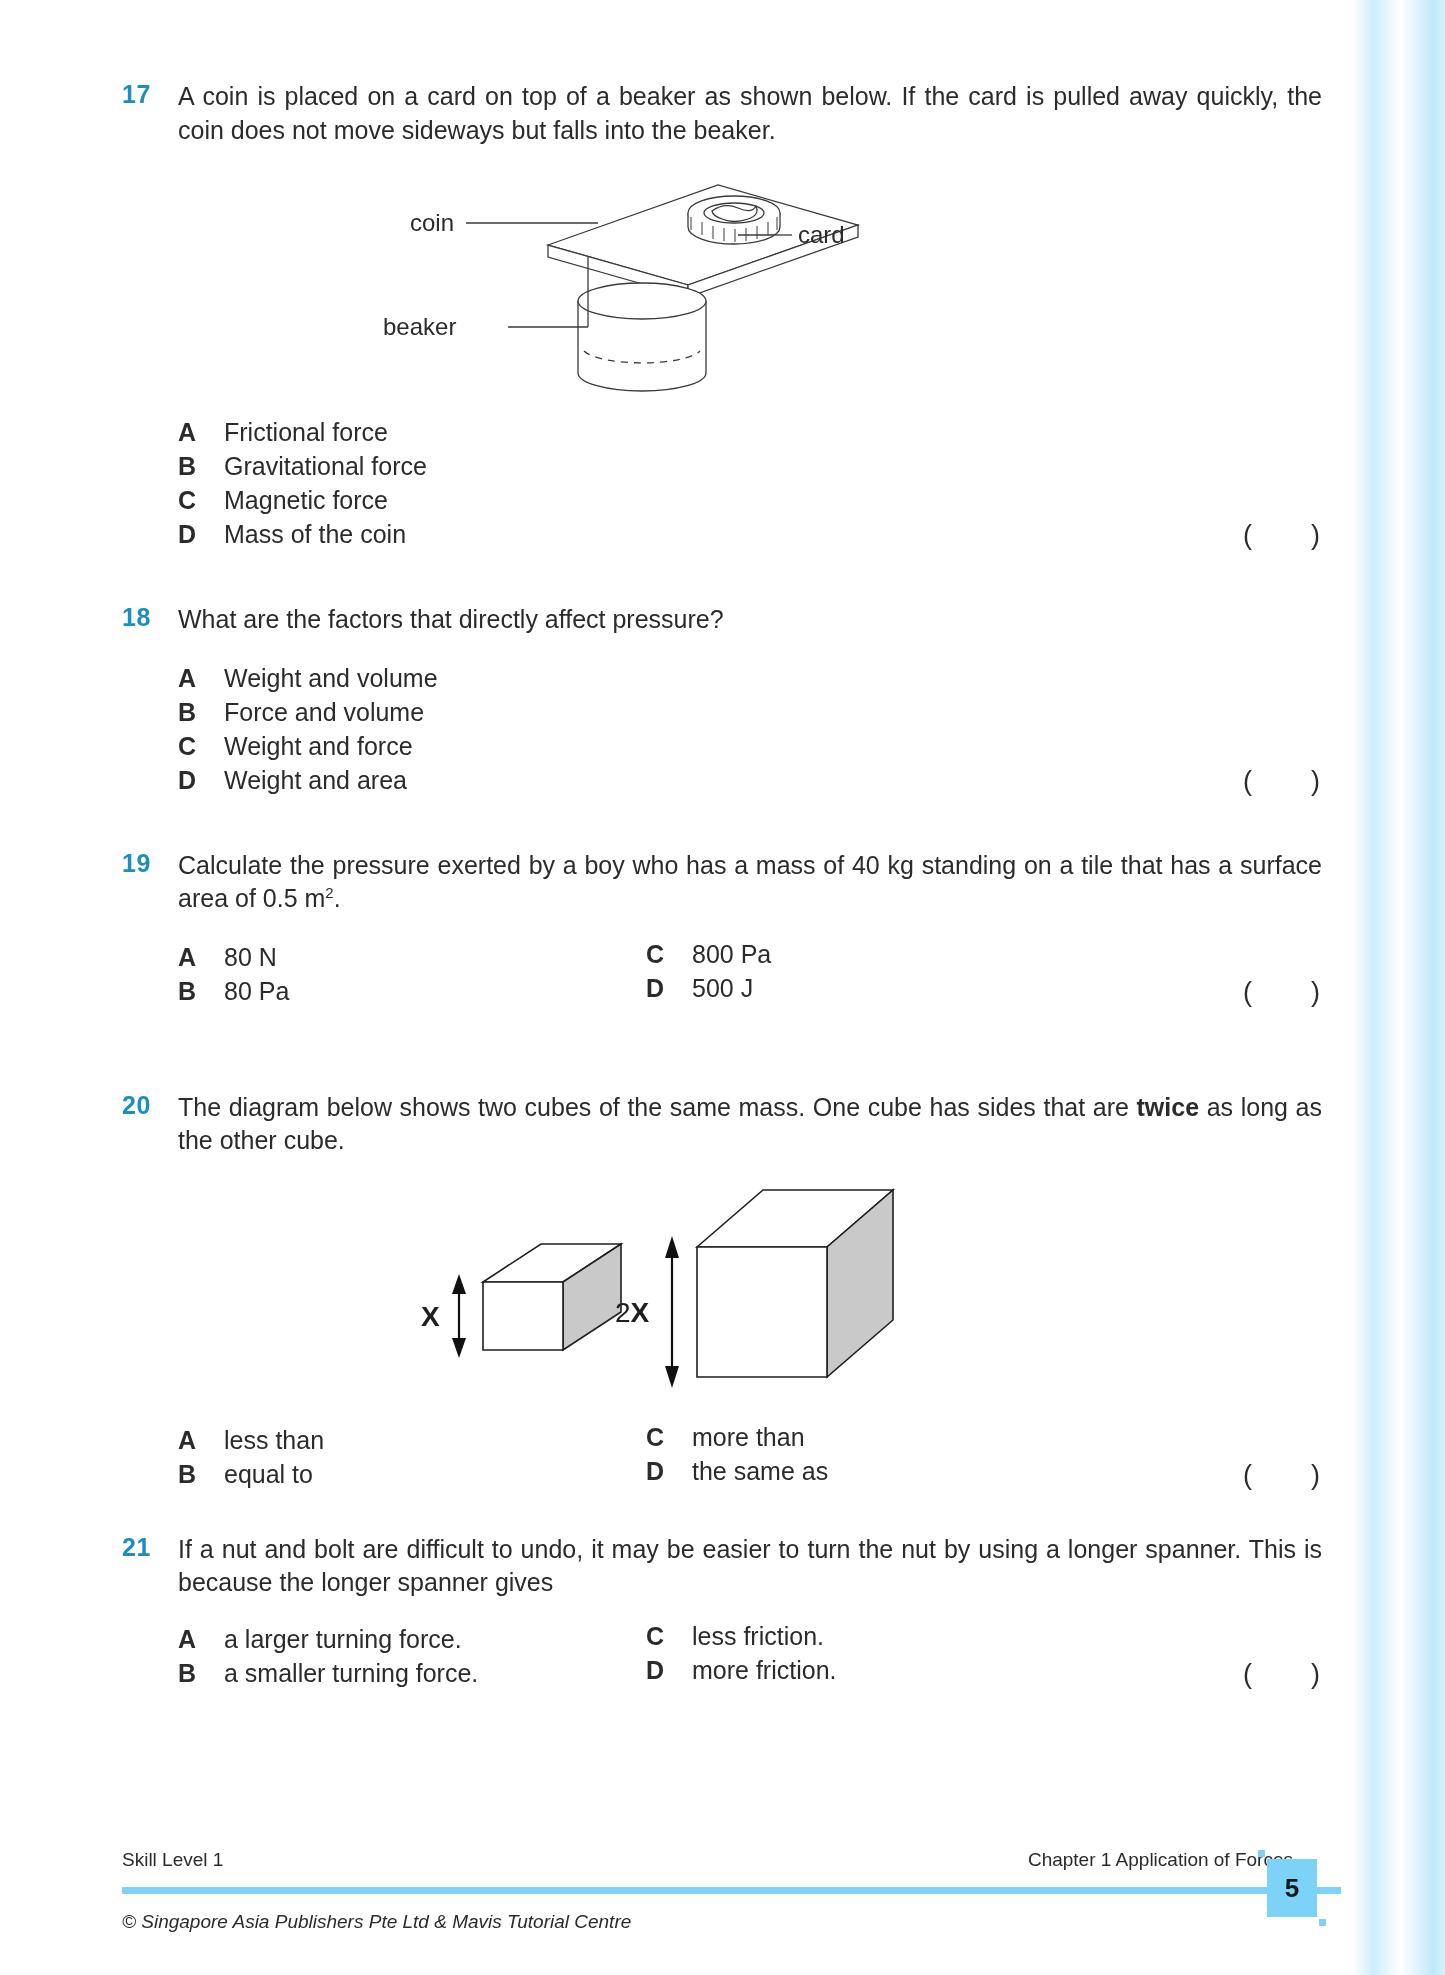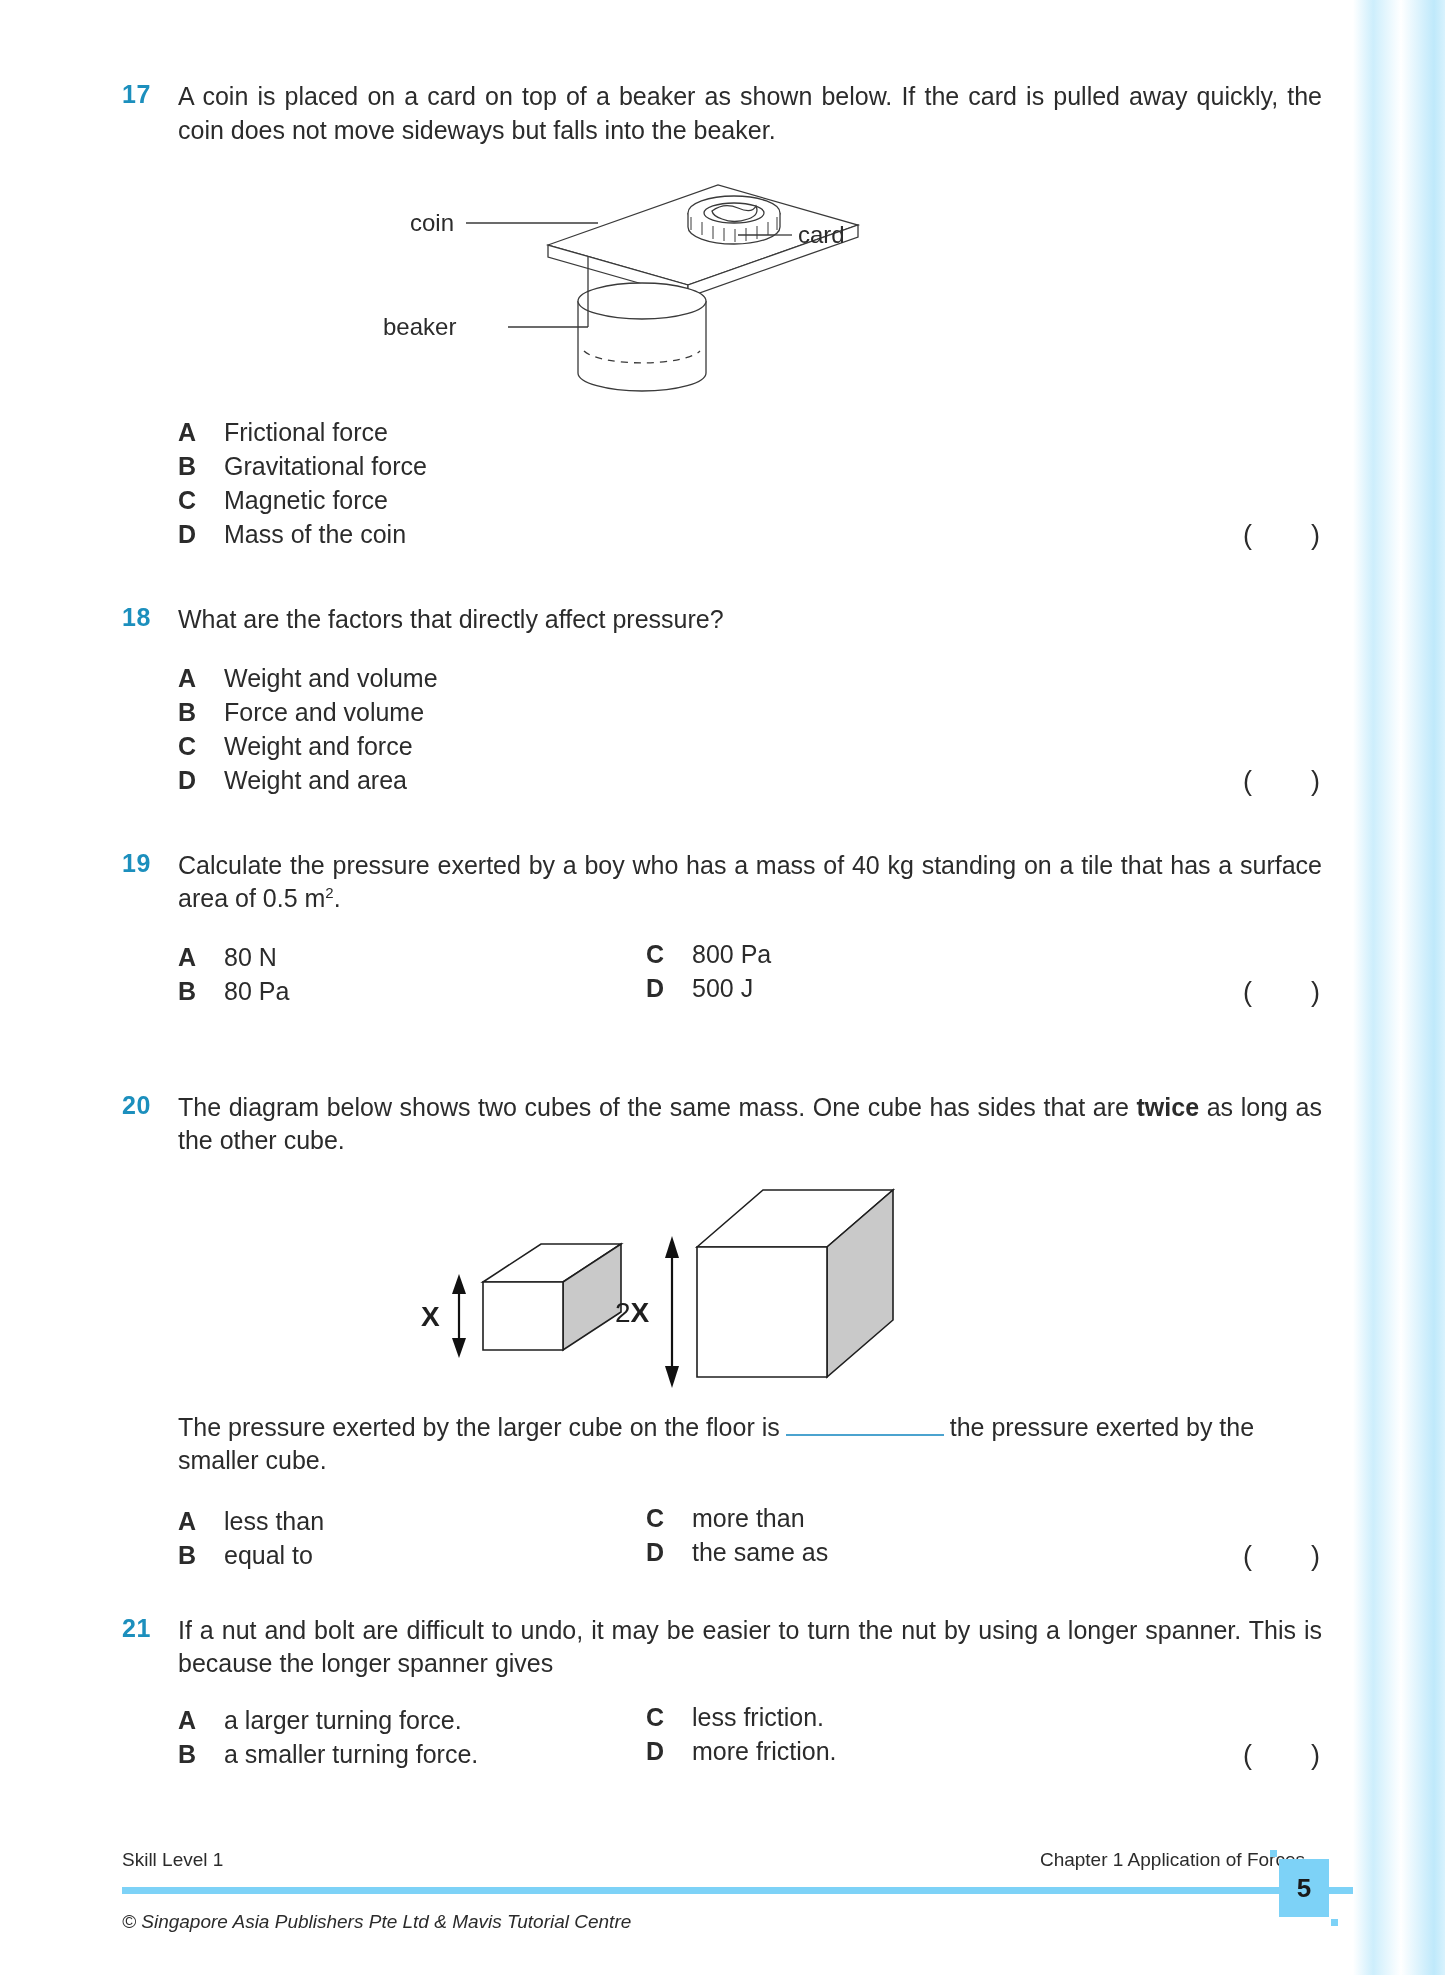--- a/index.html
+++ b/index.html
@@ -138,21 +138,21 @@
   
   .diagram {
     position: relative;
     width: 100%;
   }
 
   
   .footer {
     position: absolute;
     left: 122px;
-    right: 0;
+    right: 12px;
     bottom: 0;
     height: 140px;
   }
   .footer-row {
     position: absolute;
     left: 0;
     right: 92px;
     top: 14px;
     display: flex;
     justify-content: space-between;
@@ -370,23 +370,20 @@
 
             <g stroke="#111" stroke-width="2.2">
               <line x1="494" y1="68" x2="494" y2="192"></line>
             </g>
             <polygon points="494,54 487,76 501,76" fill="#111"></polygon>
             <polygon points="494,206 487,184 501,184" fill="#111"></polygon>
             <text x="437" y="140" font-family="Liberation Sans, sans-serif" font-size="28" fill="#1f1f1f">2<tspan font-weight="bold">X</tspan></text>
           </svg>
         </div>
 
-        <div class="sub-q" style="margin-top:14px;">
-          <span>The pressure exerted by the larger cube on the floor is</span><span class="blankline"></span><span>the pressure exerted by the smaller cube.</span>
-        </div>
 
         <div class="opts opts-2col" style="margin-top:26px;">
           <div class="opt-row">
             <span class="opt-letter">A</span>
             <span class="opt-text">less than</span>
             <span class="col-b">
               <span class="opt-letter">C</span>
               <span class="opt-text">more than</span>
             </span>
           </div>

